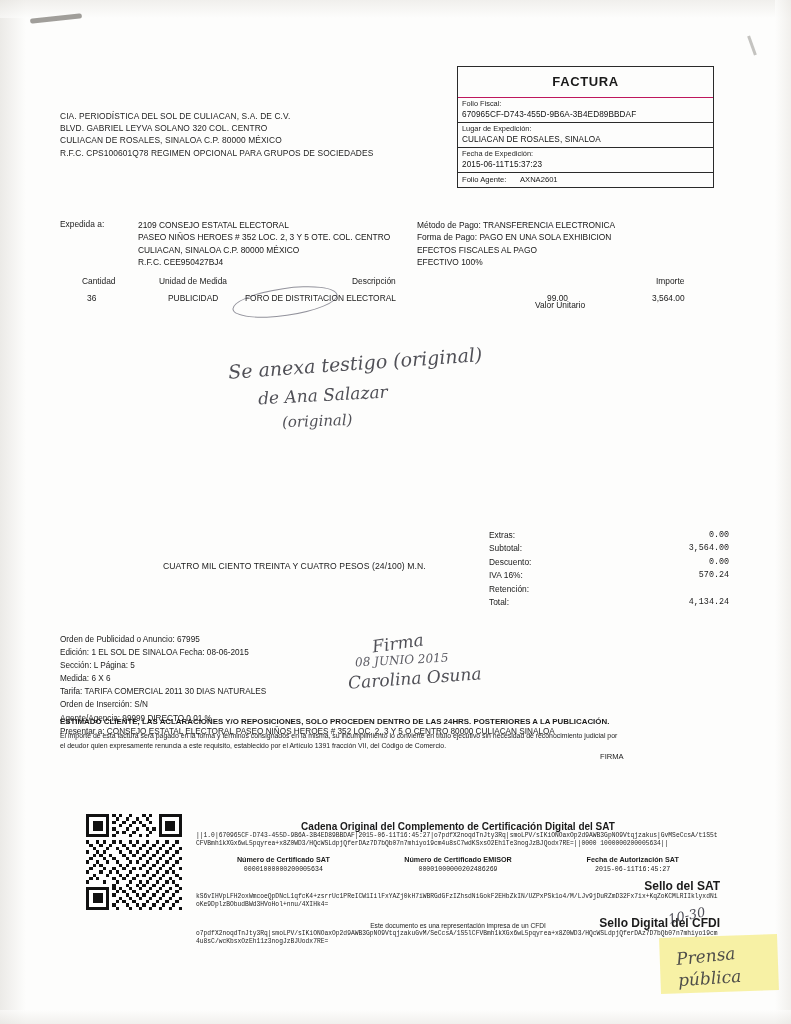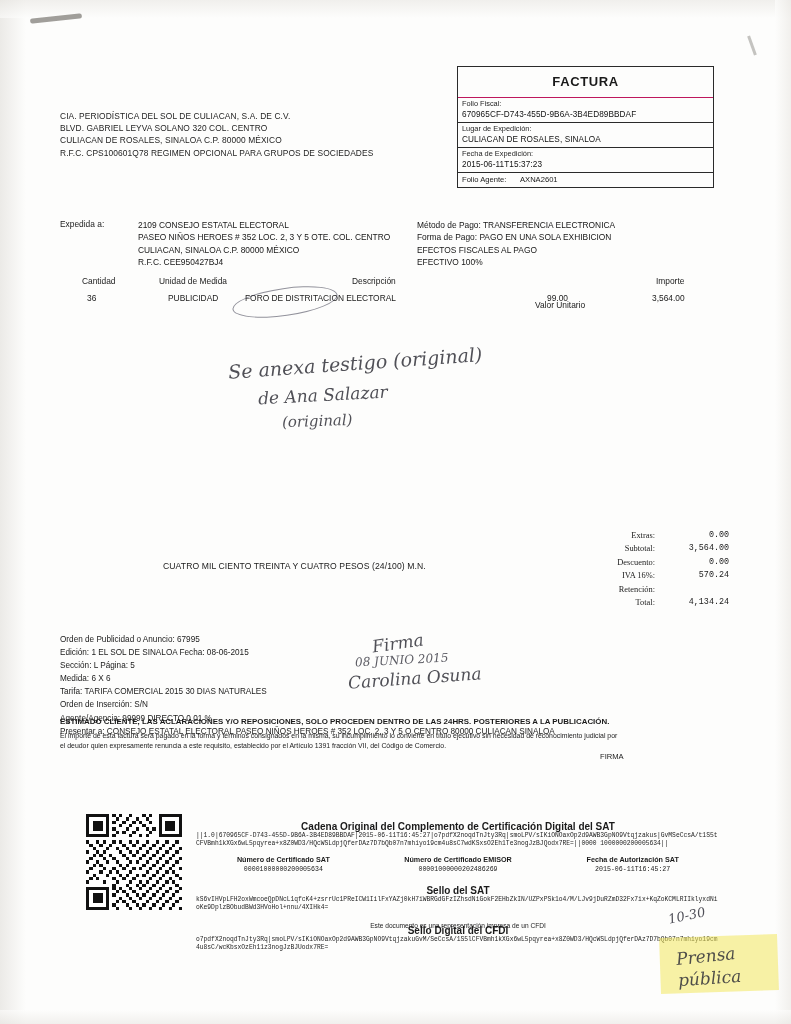--- a/index.html
+++ b/index.html
@@ -209,21 +209,21 @@
 
   
   .totals {
     position: absolute;
     right: 62px; top: 529px;
     width: 240px;
     font-size: 8.4px;
     line-height: 13.4px;
   }
   .totals .t-row { display: flex; justify-content: space-between; }
-  .totals .t-label { text-align: right; flex: 1; padding-right: 14px; font-family: Liberation Serif, serif; }
+  .totals .t-label { text-align: left; flex: 1; padding-right: 14px; }
   .totals .t-value { width: 60px; text-align: right; font-family: Liberation Mono, monospace; }
 
   .amount-words {
     position: absolute;
     left: 163px; top: 561px;
     font-size: 8.6px;
     letter-spacing: .1px;
   }
 
   
@@ -278,21 +278,21 @@
     color: #1d1d1d;
   }
   .cert-row {
     display: flex;
     justify-content: space-between;
     margin-top: 6px;
   }
   .cert-col { flex: 1; text-align: center; }
   .cert-col .c-head { font-size: 7.2px; font-weight: bold; }
   .cert-col .c-val { font-family: "Liberation Mono", monospace; font-size: 6.6px; margin-top: 2px; }
-  .sello-head { font-size: 10px; font-weight: bold; margin-top: 12px; }
+  .sello-head { font-size: 12px; font-weight: bold; margin-top: 6px; text-align: right; }
   .footer-note {
     position: absolute;
     left: 196px; top: 922px;
     width: 524px;
     text-align: center;
     font-size: 6.6px;
     color: #222;
   }
 </style>
 </head>
@@ -394,21 +394,21 @@
       <span class="t-value">4,134.24</span>
     </div>
   </div>
   <div class="amount-words">CUATRO MIL CIENTO TREINTA Y CUATRO PESOS (24/100) M.N.</div>
 
   <div class="order-block">
     <div>Orden de Publicidad o Anuncio: 67995</div>
     <div>Edición: 1 EL SOL DE SINALOA  Fecha: 08-06-2015</div>
     <div>Sección: L  Página: 5</div>
     <div>Medida: 6 X 6</div>
-    <div>Tarifa: TARIFA COMERCIAL 2015  30 DIAS NATURALES</div>
+    <div>Tarifa: TARIFA COMERCIAL 2011  30 DIAS NATURALES</div>
     <div>Orden de Inserción: S/N</div>
     <div>Agente/Agencia:  99999 DIRECTO 0.01 %</div>
     <div>Presentar a: CONSEJO ESTATAL ELECTORAL  PASEO NIÑOS HEROES # 352 LOC. 2, 3 Y 5 O   CENTRO 80000  CULIACAN SINALOA</div>
   </div>
 
   <div class="hand hand-sig1">Firma</div>
   <div class="hand hand-sig2">08 JUNIO 2015</div>
   <div class="hand hand-sig3">Carolina Osuna</div>
 
   <div class="notice">

